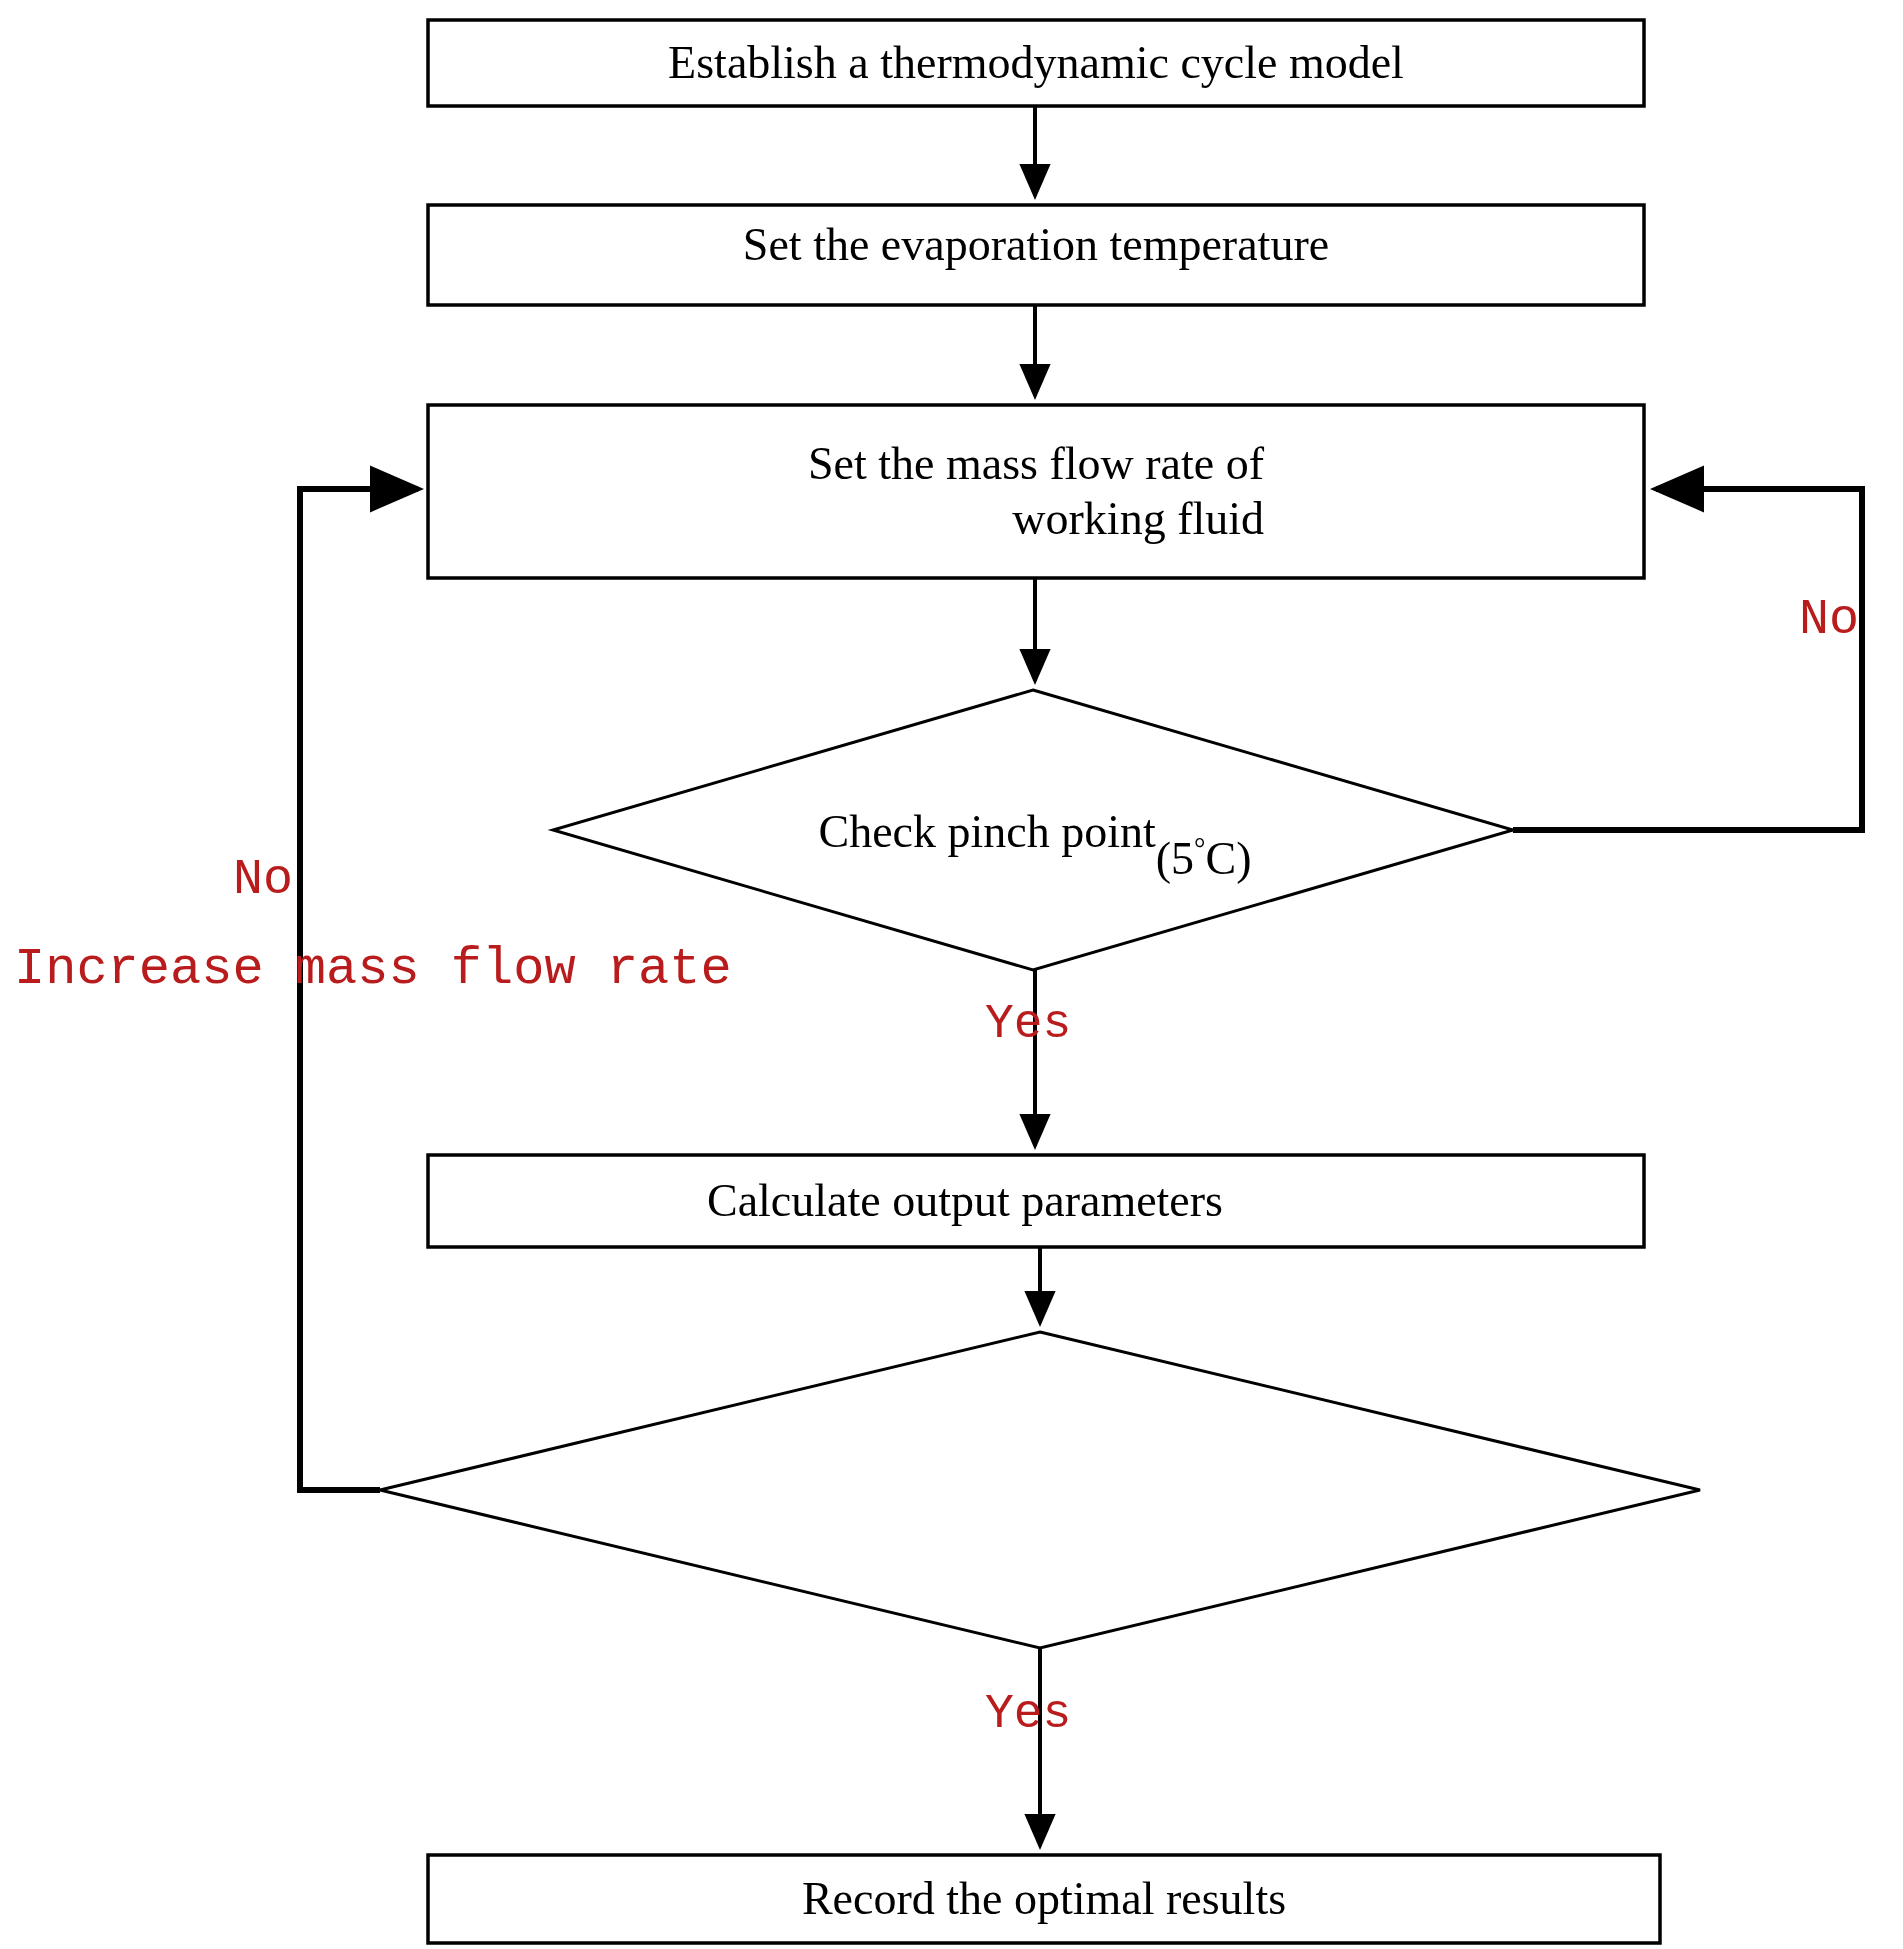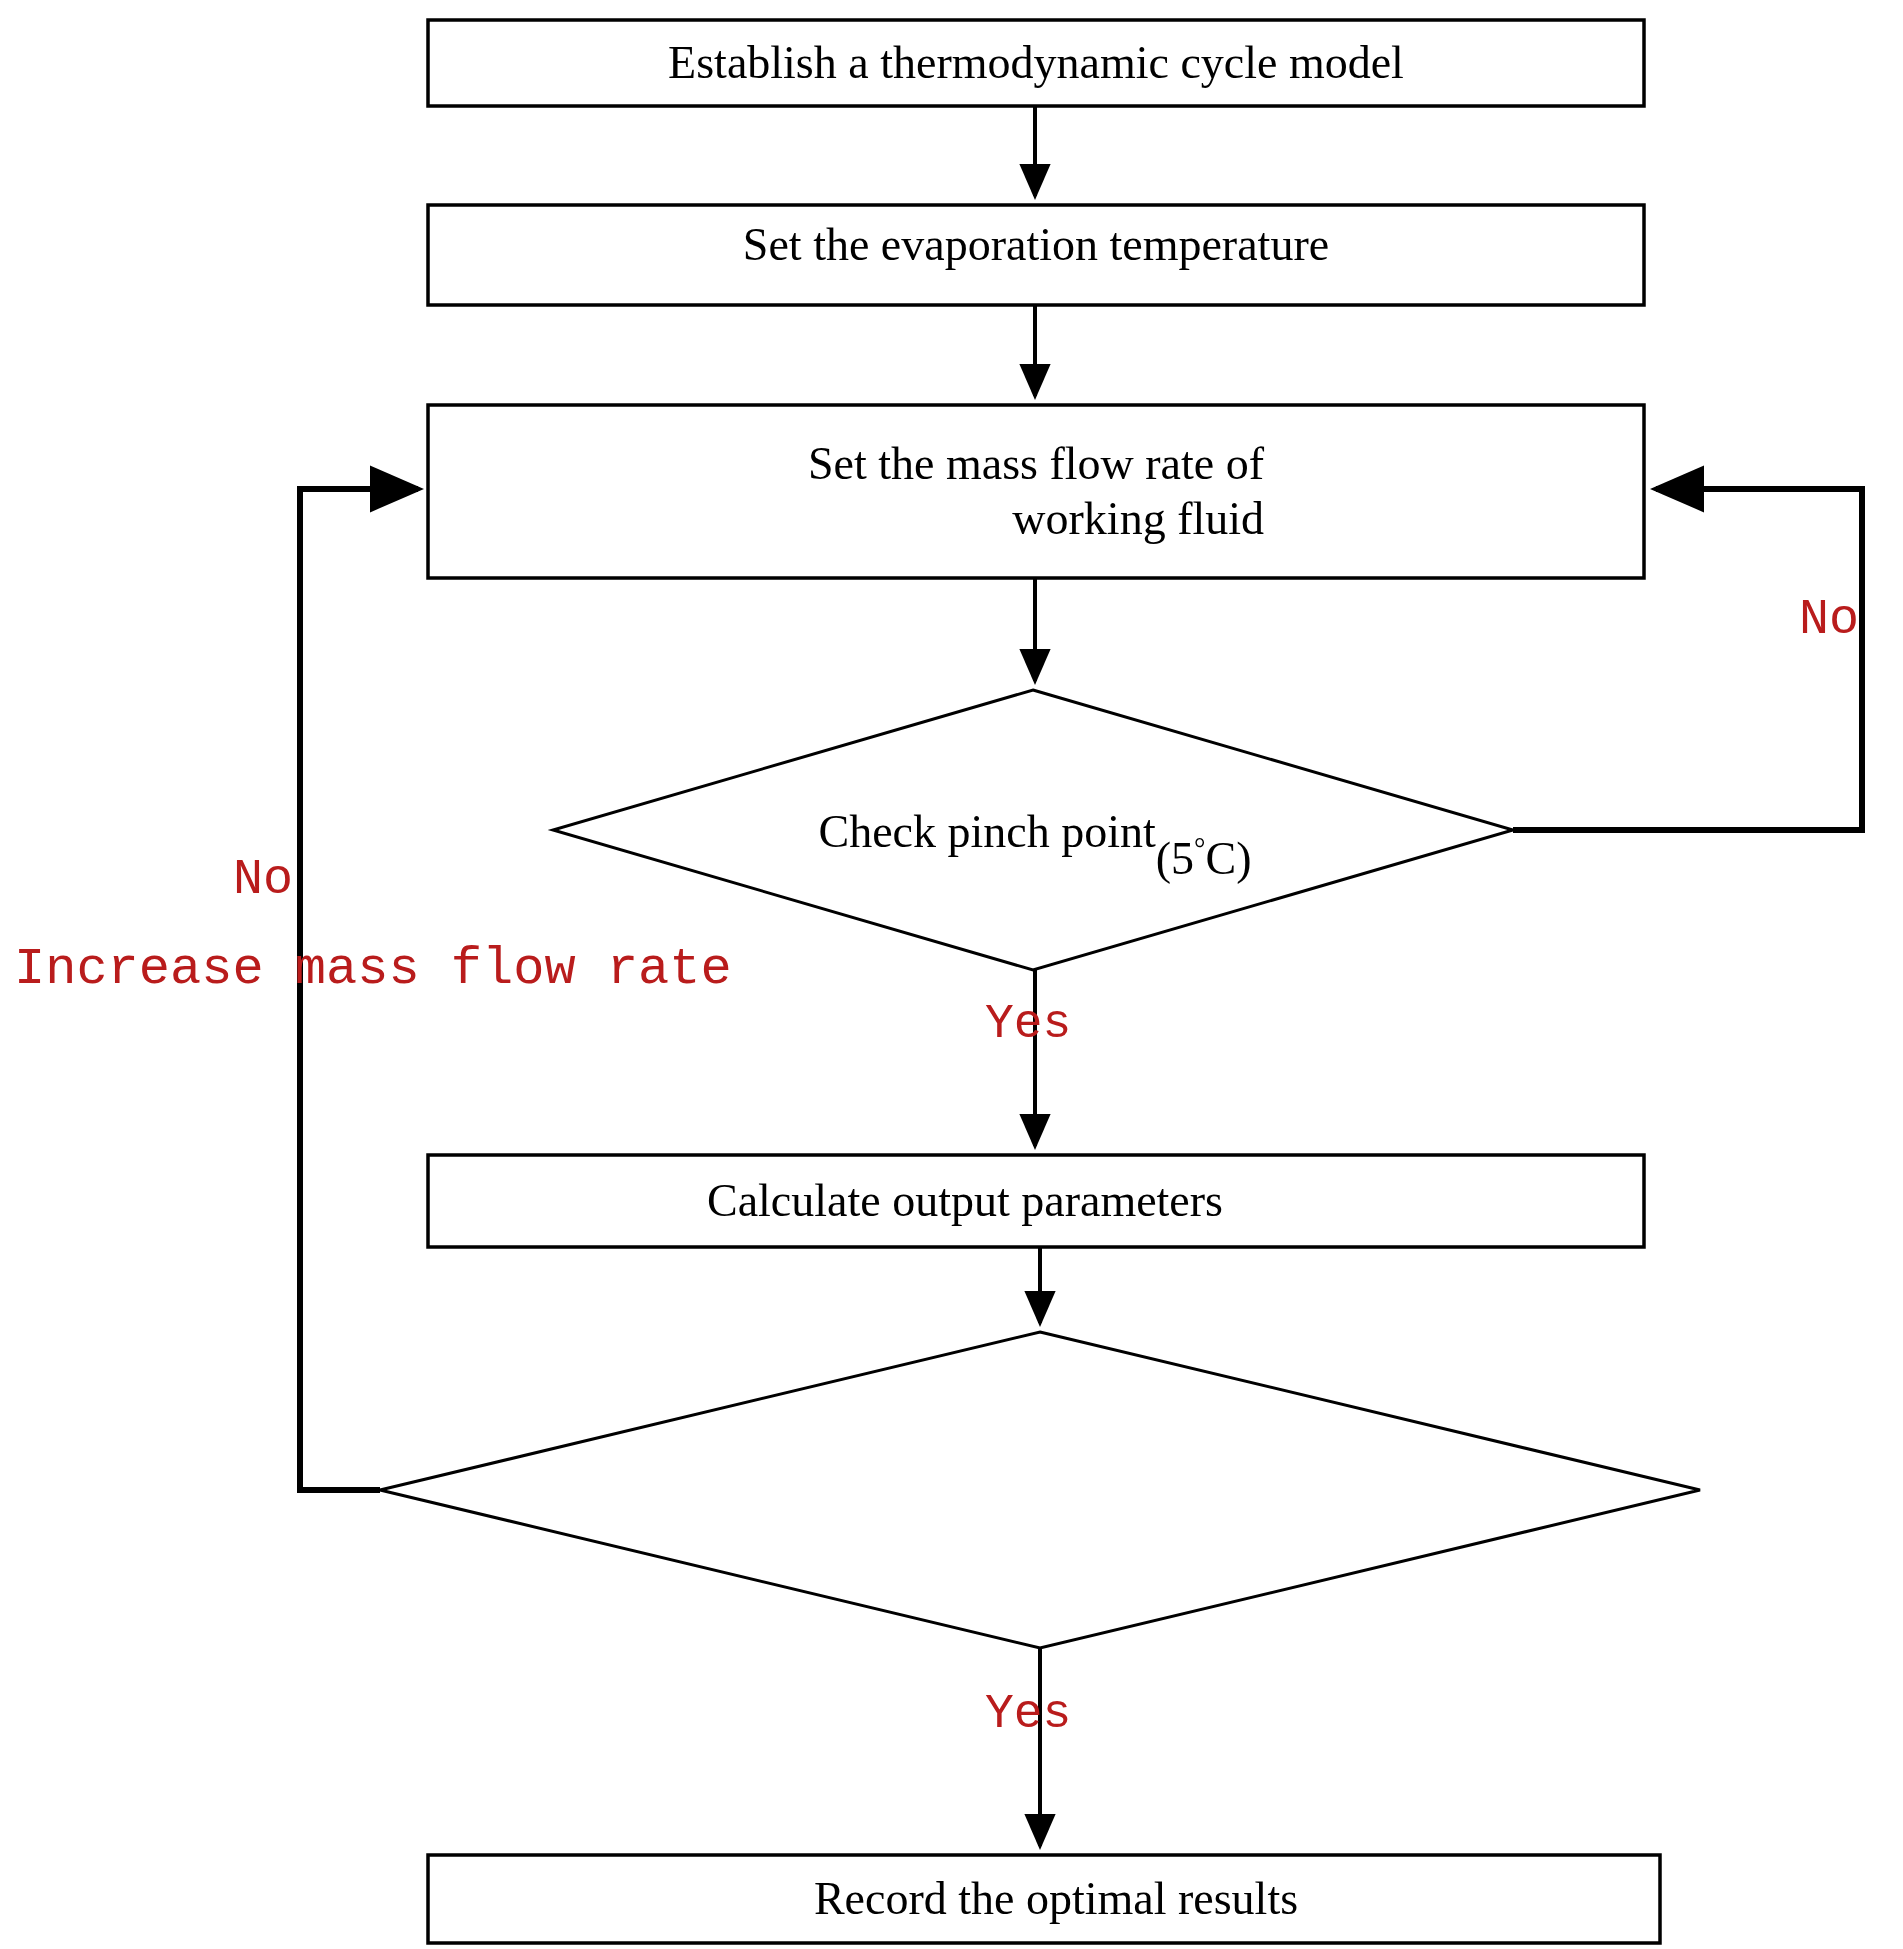--- a/index.html
+++ b/index.html
@@ -105,21 +105,21 @@
   <div class="node-label" style="left:620px; top:752px; width:830px; height:160px; font-size:46px; flex-direction:row;">
     <span>Check pinch point</span>
     <span>
       <span>(5</span><span class="deg">°</span><span>C)</span>
     </span>
   </div>
 
   <div class="node-label" style="left:428px; top:1155px; width:1074px; height:92px; font-size:46px;">Calculate output parameters</div>
 
 
-  <div class="node-label" style="left:428px; top:1855px; width:1232px; height:88px; font-size:46px;margin-left:12px;">Record the optimal results</div>
+  <div class="node-label" style="left:428px; top:1855px; width:1232px; height:88px; font-size:46px;">Record the optimal results</div>
 
   <div class="edge-label" style="left:1799px; top:595px; font-size:50px;">No</div>
 
   <div class="edge-label" style="left:985px; top:1000px; font-size:48px;">Yes</div>
 
   <div class="edge-label" style="left:233px; top:855px; font-size:50px;">No</div>
 
   <div class="edge-label" style="left:985px; top:1690px; font-size:48px;">Yes</div>
 
   <div class="edge-label" style="left:14px; top:944px; font-size:52px;">Increase mass flow rate</div>

